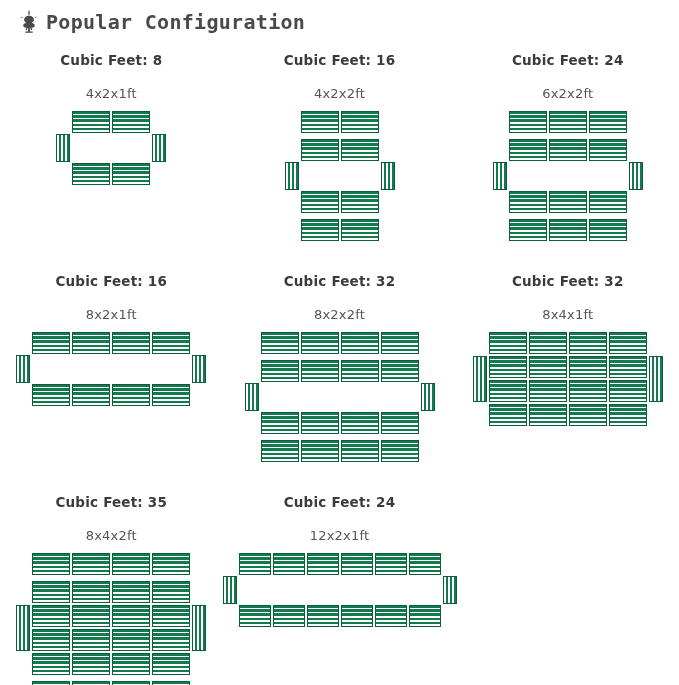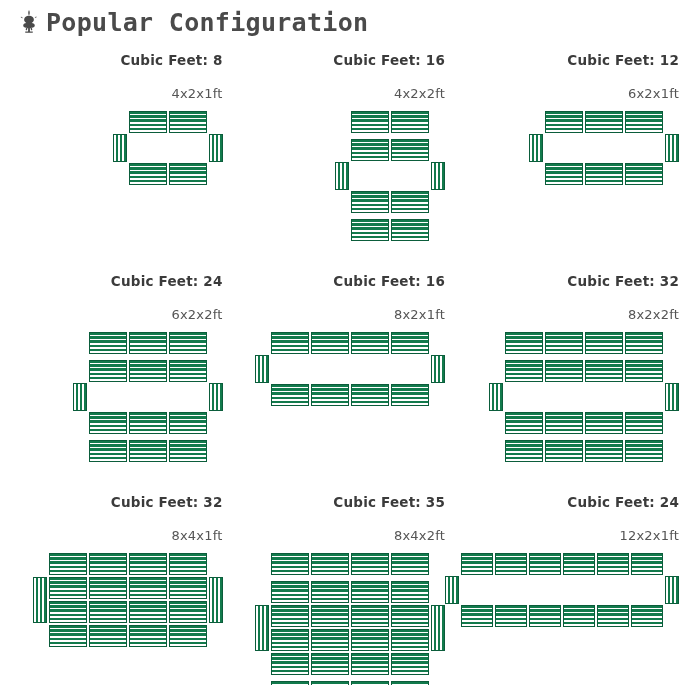--- a/index.html
+++ b/index.html
@@ -24,39 +24,39 @@
     padding: 4px 0 0 18px;
     height: 36px;
   }
   #header .fleur {
     width: 22px;
     height: 26px;
     flex: 0 0 auto;
     color: #4a4a4a;
   }
   #header .title {
-    font-size: 25px;
+    font-size: 20px;
     font-weight: bold;
     letter-spacing: 0.3px;
     color: #4a4a4a;
     font-family: "DejaVu Sans Mono", monospace;
   }
 
   
   #grid {
     display: grid;
     grid-template-columns: repeat(3, 1fr);
     grid-template-rows: repeat(3, 221px);
     width: 679px;
   }
   .cell {
     position: relative;
     display: flex;
     flex-direction: column;
-    align-items: flex-end;
+    align-items: center;
   }
   .cubic {
     font-size: 13.5px;
     font-weight: bold;
     color: #3b3b3b;
     margin-top: 12px;
     letter-spacing: 0.2px;
   }
   .dims {
     font-size: 13px;
@@ -126,34 +126,20 @@
         <div class="panel h" style="left: 16px; top: 0px; width: 38px; height: 22px;"></div>
         <div class="panel h" style="left: 56px; top: 0px; width: 38px; height: 22px;"></div>
         <div class="panel h" style="left: 16px; top: 28px; width: 38px; height: 22px;"></div>
         <div class="panel h" style="left: 56px; top: 28px; width: 38px; height: 22px;"></div>
         <div class="panel h" style="left: 16px; top: 80px; width: 38px; height: 22px;"></div>
         <div class="panel h" style="left: 56px; top: 80px; width: 38px; height: 22px;"></div>
         <div class="panel v" style="left: 0px; top: 51px; width: 14px; height: 28px;"></div>
         <div class="panel v" style="left: 96px; top: 51px; width: 14px; height: 28px;"></div>
         <div class="panel h" style="left: 16px; top: 108px; width: 38px; height: 22px;"></div>
         <div class="panel h" style="left: 56px; top: 108px; width: 38px; height: 22px;"></div>
-      </div>
-    </div>
-    <div class="cell">
-      <div class="cubic">Cubic Feet: 12</div>
-      <div class="dims">6x2x1ft</div>
-      <div class="figure" style="width: 150px; height: 74px;">
-        <div class="panel h" style="left: 16px; top: 0px; width: 38px; height: 22px;"></div>
-        <div class="panel h" style="left: 56px; top: 0px; width: 38px; height: 22px;"></div>
-        <div class="panel h" style="left: 96px; top: 0px; width: 38px; height: 22px;"></div>
-        <div class="panel h" style="left: 16px; top: 52px; width: 38px; height: 22px;"></div>
-        <div class="panel h" style="left: 56px; top: 52px; width: 38px; height: 22px;"></div>
-        <div class="panel h" style="left: 96px; top: 52px; width: 38px; height: 22px;"></div>
-        <div class="panel v" style="left: 0px; top: 23px; width: 14px; height: 28px;"></div>
-        <div class="panel v" style="left: 136px; top: 23px; width: 14px; height: 28px;"></div>
       </div>
     </div>
     <div class="cell">
       <div class="cubic">Cubic Feet: 24</div>
       <div class="dims">6x2x2ft</div>
       <div class="figure" style="width: 150px; height: 130px;">
         <div class="panel h" style="left: 16px; top: 0px; width: 38px; height: 22px;"></div>
         <div class="panel h" style="left: 56px; top: 0px; width: 38px; height: 22px;"></div>
         <div class="panel h" style="left: 96px; top: 0px; width: 38px; height: 22px;"></div>
         <div class="panel h" style="left: 16px; top: 28px; width: 38px; height: 22px;"></div>

